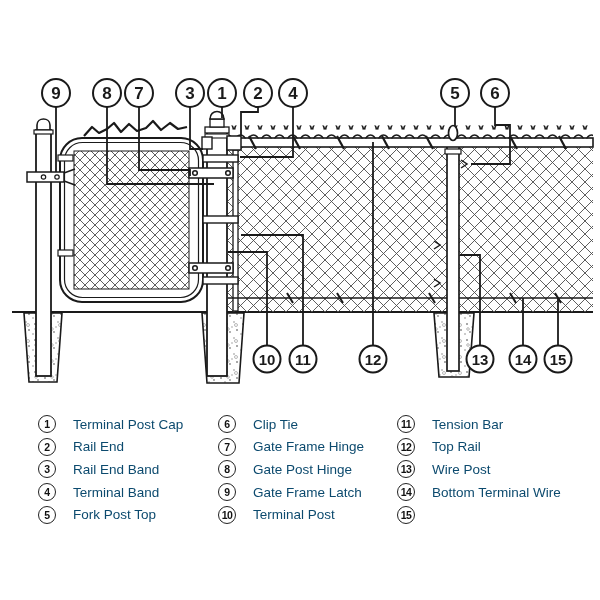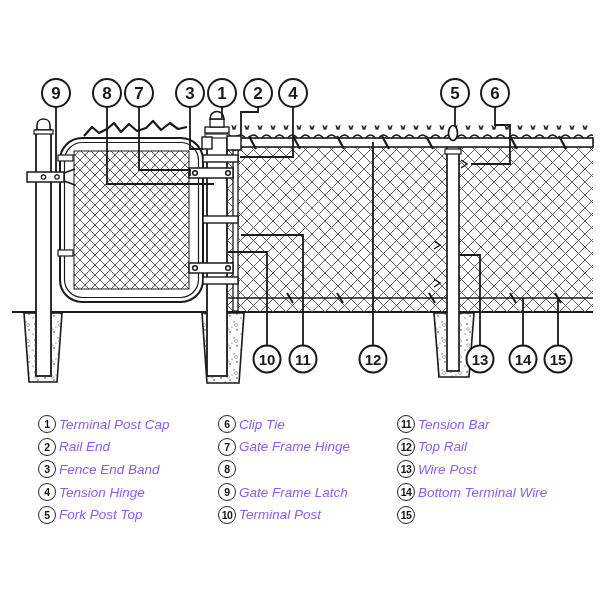--- a/index.html
+++ b/index.html
@@ -17,21 +17,21 @@
   .legend-col.c2{left:218px;}
   .legend-col.c3{left:397px;}
   .legend-row{display:flex;align-items:center;height:22.6px;}
   .legend-badge{
     flex:0 0 auto;width:16px;height:16px;border:1.4px solid #222;border-radius:50%;
     display:flex;align-items:center;justify-content:center;
     font-size:10.5px;font-weight:bold;color:#111;background:#fff;
     letter-spacing:-0.5px;
   }
   .legend-label{
-    margin-left:3px;font-size:13.5px;color:#8b5cf6;white-space:nowrap;font-style:italic;
+    margin-left:17px;font-size:13.5px;color:#0c4a6e;white-space:nowrap;
   }
 </style>
 </head>
 <body>
 
 <div class="stage">
 
   <svg width="600" height="408" viewBox="0 0 600 408" style="position:absolute;left:0;top:0;">
     <defs>
       <pattern id="mesh13" width="13" height="13" patternUnits="userSpaceOnUse">
@@ -257,42 +257,43 @@
       <div class="legend-row">
           <span class="legend-badge">1</span>
           <span class="legend-label">Terminal Post Cap</span>
         </div>
       <div class="legend-row">
           <span class="legend-badge">2</span>
           <span class="legend-label">Rail End</span>
         </div>
       <div class="legend-row">
           <span class="legend-badge">3</span>
-          <span class="legend-label">Fence End Band</span>
+          <span class="legend-label">Rail End Band</span>
         </div>
       <div class="legend-row">
           <span class="legend-badge">4</span>
-          <span class="legend-label">Tension Hinge</span>
+          <span class="legend-label">Terminal Band</span>
         </div>
       <div class="legend-row">
           <span class="legend-badge">5</span>
           <span class="legend-label">Fork Post Top</span>
         </div>
     </div>
     <div class="legend-col c2">
       <div class="legend-row">
           <span class="legend-badge">6</span>
           <span class="legend-label">Clip Tie</span>
         </div>
       <div class="legend-row">
           <span class="legend-badge">7</span>
           <span class="legend-label">Gate Frame Hinge</span>
         </div>
       <div class="legend-row">
           <span class="legend-badge">8</span>
+          <span class="legend-label">Gate Post Hinge</span>
         </div>
       <div class="legend-row">
           <span class="legend-badge">9</span>
           <span class="legend-label">Gate Frame Latch</span>
         </div>
       <div class="legend-row">
           <span class="legend-badge">10</span>
           <span class="legend-label">Terminal Post</span>
         </div>
     </div>

